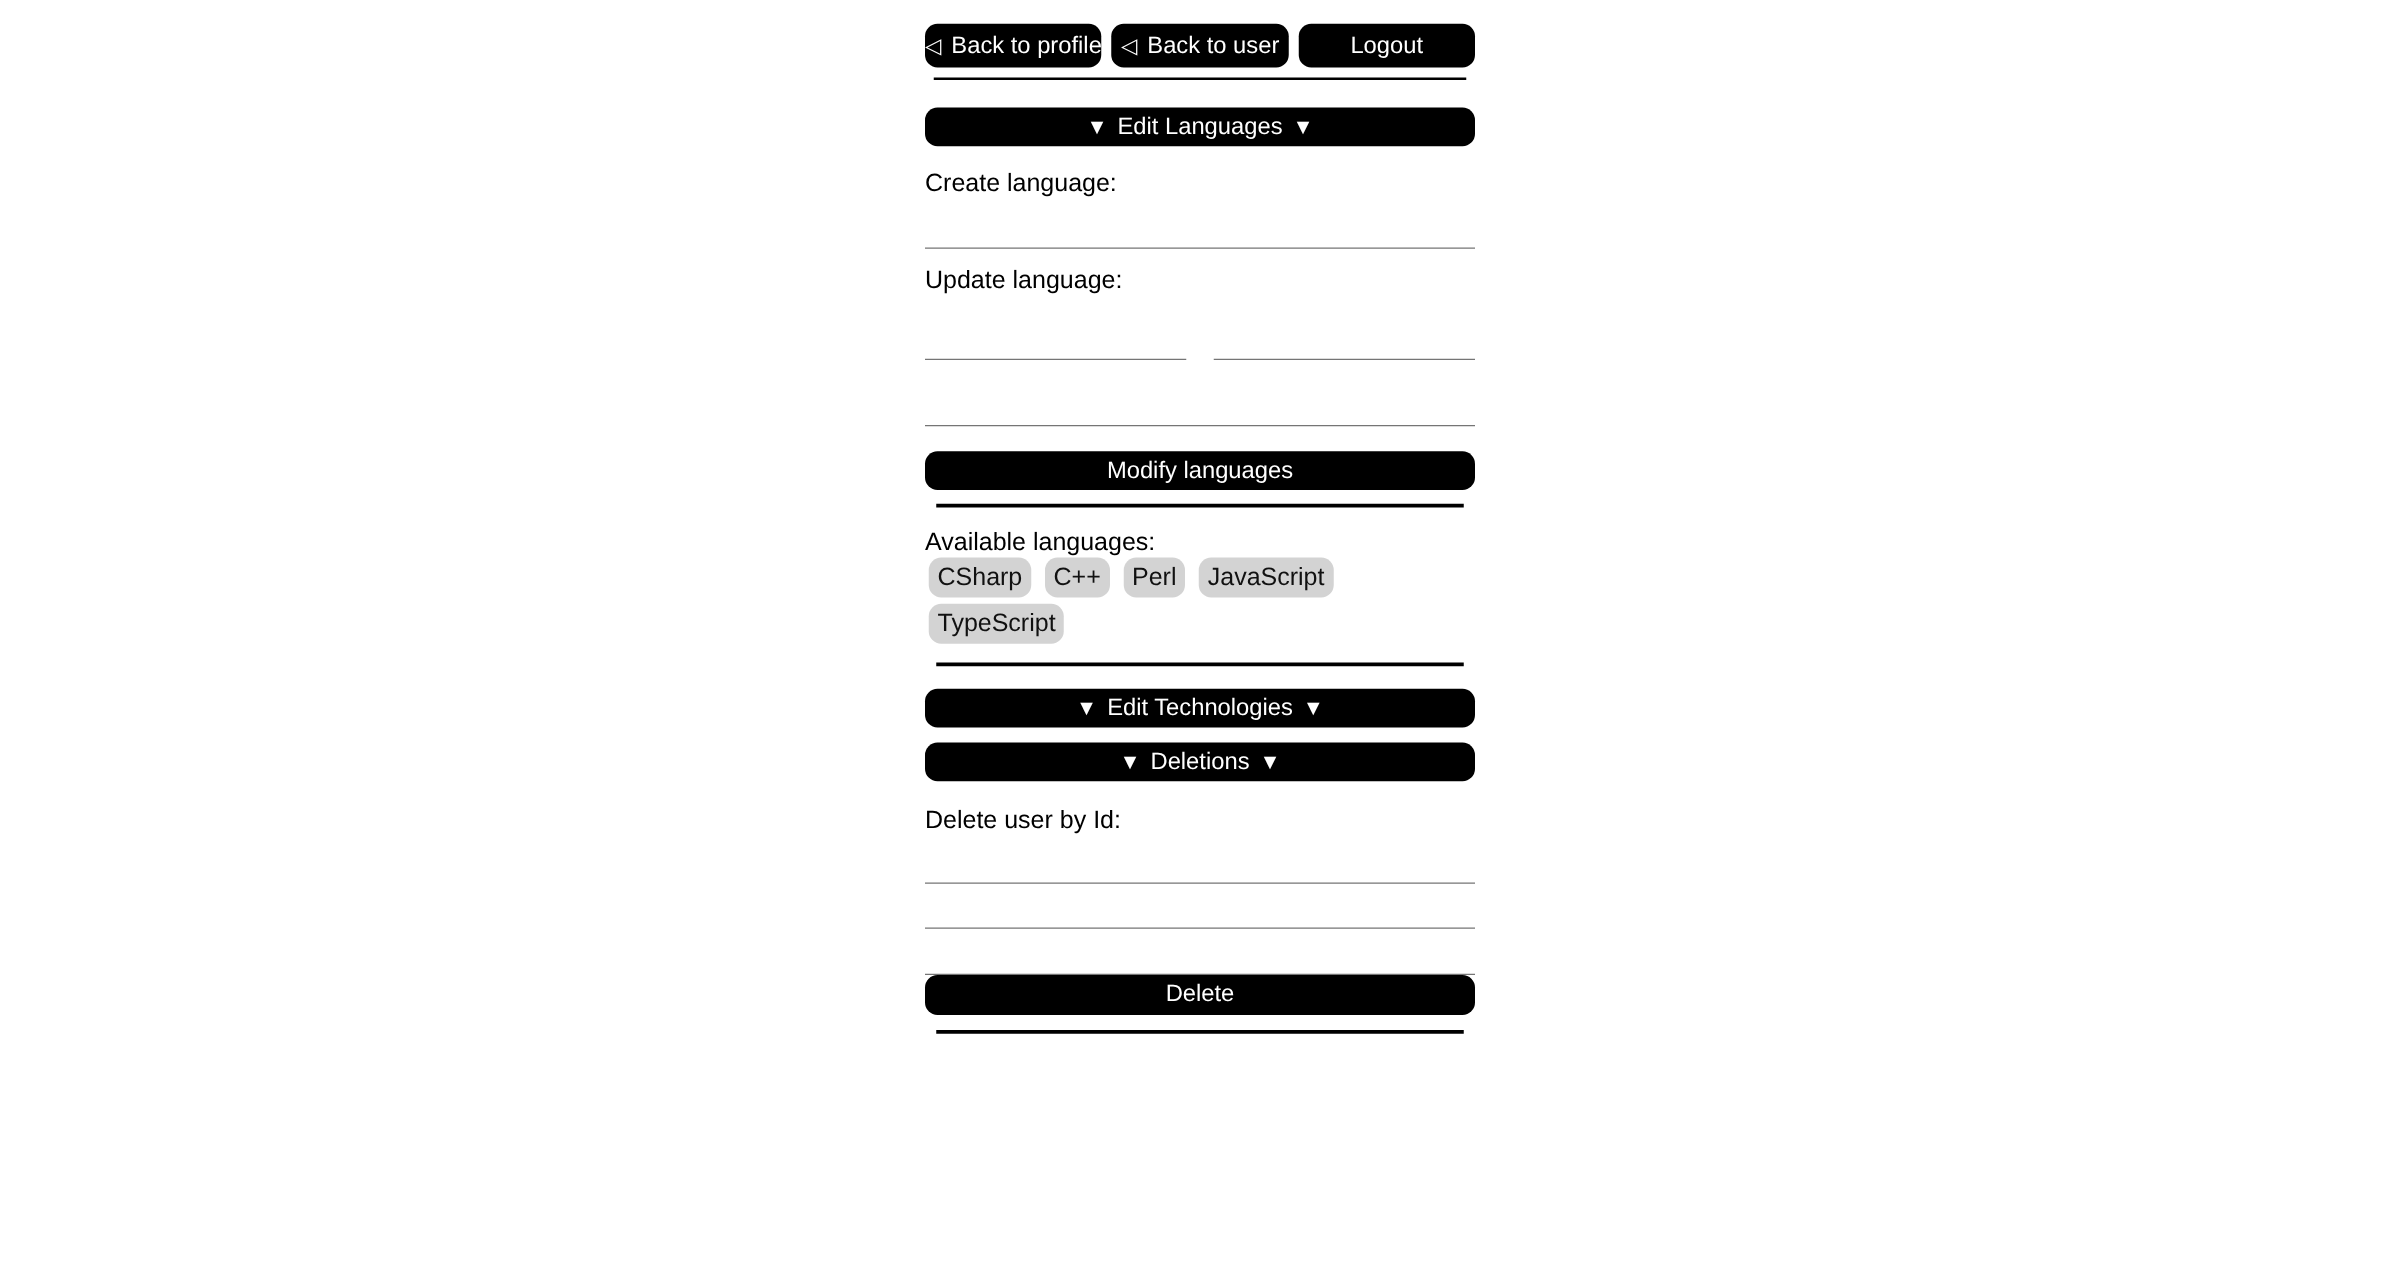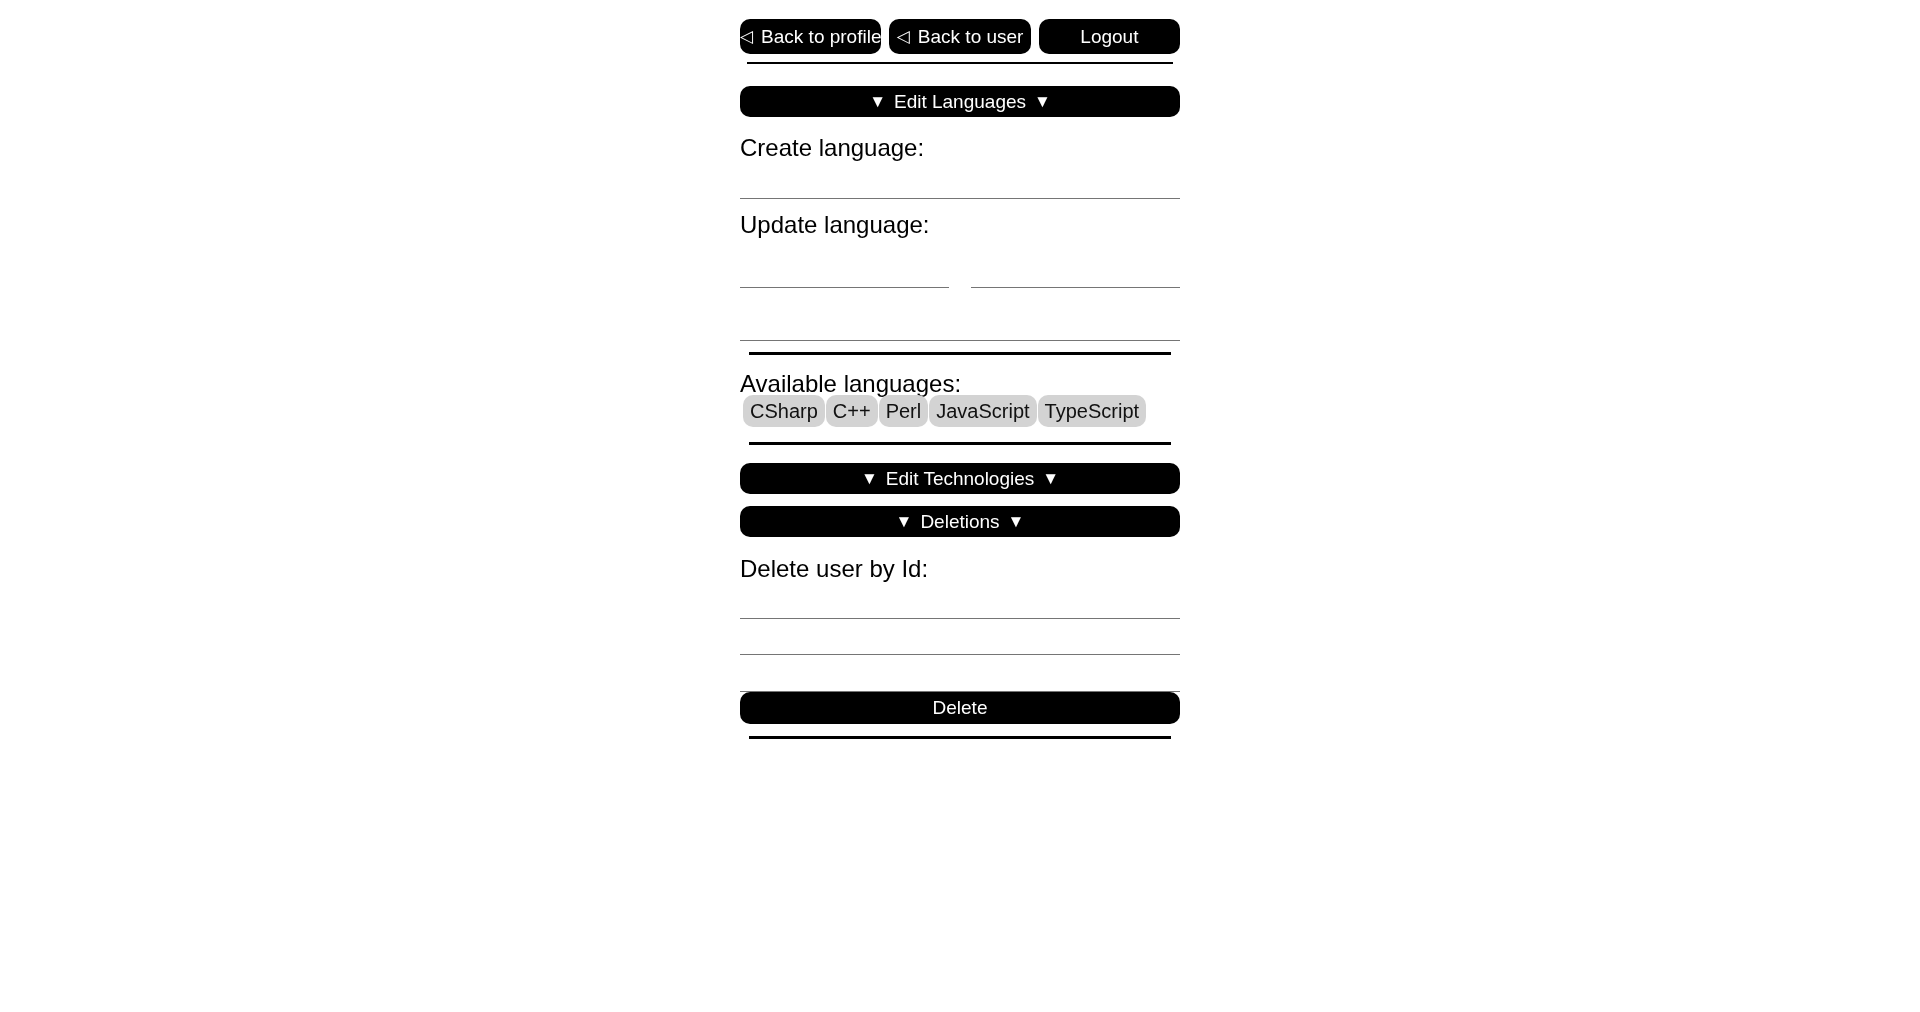--- a/index.html
+++ b/index.html
@@ -21,37 +21,37 @@
     font-family: "Liberation Sans", sans-serif; font-size: 19px;
     padding: 0; cursor: pointer; white-space: nowrap;
   }
   .btn .ico { font-size: 17px; line-height: 1; }
   .toolbar { display: flex; gap: 8px; height: 35px; }
   .toolbar .btn { flex: 1 1 0; }
   .hr-thin { border: 0; border-top: 2px solid #000000; margin: 8px 7px 0 7px; }
   .divider  { border: 0; border-top: 3px solid #000000; margin: 0 9px; }
   .btn-wide { height: 31px; }
   .btn-toggle-langs { margin-top: 22px; }
-  .field-label { font-size: 24px; line-height: 23px; }
+  .field-label { font-size: 20px; line-height: 23px; }
   .u-input {
     border: 0; border-bottom: 1px solid #757575; background: transparent;
     padding: 0 2px; width: 100%; outline: none;
     font-family: "Liberation Sans", sans-serif; font-size: 20px;
   }
   .lbl-create { margin-top: 19px; }
   .inp-create { height: 40px; }
   .lbl-update { margin-top: 14px; }
   .update-row { display: flex; gap: 22px; }
   .update-row .u-input { width: 209px; flex: 0 0 auto; height: 52px; }
   .lbl-delete-lang { margin-top: 17px; }
   .inp-delete-lang { height: 53px; }
   .btn-modify { margin-top: 20px; height: 31px; }
   .divider-1 { margin-top: 11px; }
   .lbl-available { margin-top: 17px; }
-  .chips { display: flex; flex-wrap: wrap; gap: 5px 1px; padding-left: 3px; }
+  .chips { display: flex; flex-wrap: wrap; gap: 5px 11px; padding-left: 3px; }
   .chip {
     display: inline-flex; align-items: center; height: 32px;
     padding: 0 7px; background: #d3d3d3; border-radius: 10px;
     font-size: 20px; color: #111111;
   }
   .divider-2 { margin-top: 15px; }
   .btn-tech { margin-top: 18px; }
   .btn-deletions { margin-top: 12px; }
   .lbl-del-user { margin-top: 20px; }
   .inp-del-user { height: 39px; }
@@ -93,20 +93,23 @@
   <input class="u-input inp-create" type="text" value="" style="">
 
   <div class="field-label lbl-update">Update language:</div>
   <div class="update-row">
     <input class="u-input" type="text" value="" style="">
     <input class="u-input" type="text" value="" style="">
   </div>
 
   <input class="u-input inp-delete-lang" type="text" value="" style="">
 
+  <button class="btn btn-modify">
+    <span>Modify languages</span>
+  </button>
 
   <hr class="divider divider-1">
 
   <div class="field-label lbl-available">Available languages:</div>
   <div class="chips">
     <span class="chip">CSharp</span>
     <span class="chip">C++</span>
     <span class="chip">Perl</span>
     <span class="chip">JavaScript</span>
     <span class="chip">TypeScript</span>

